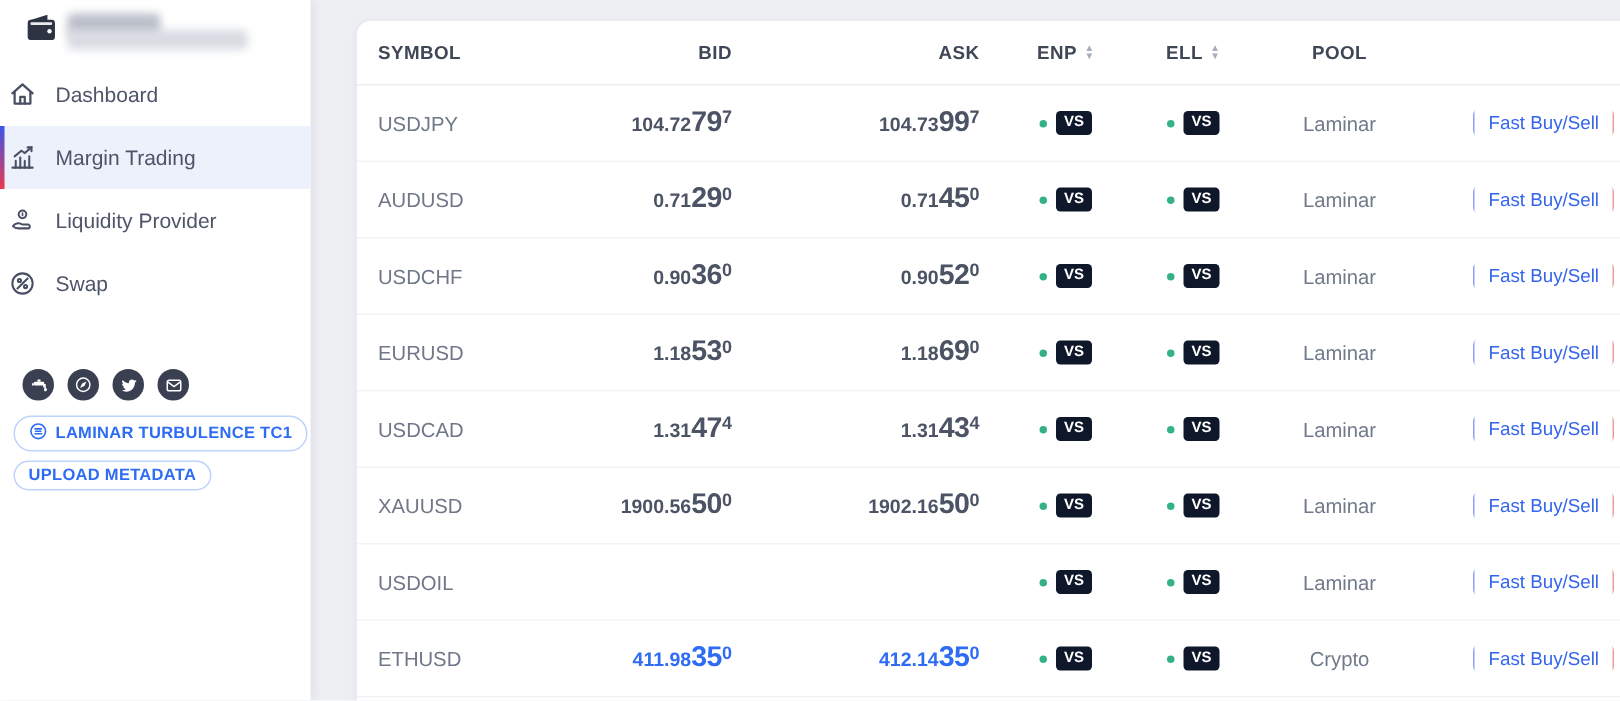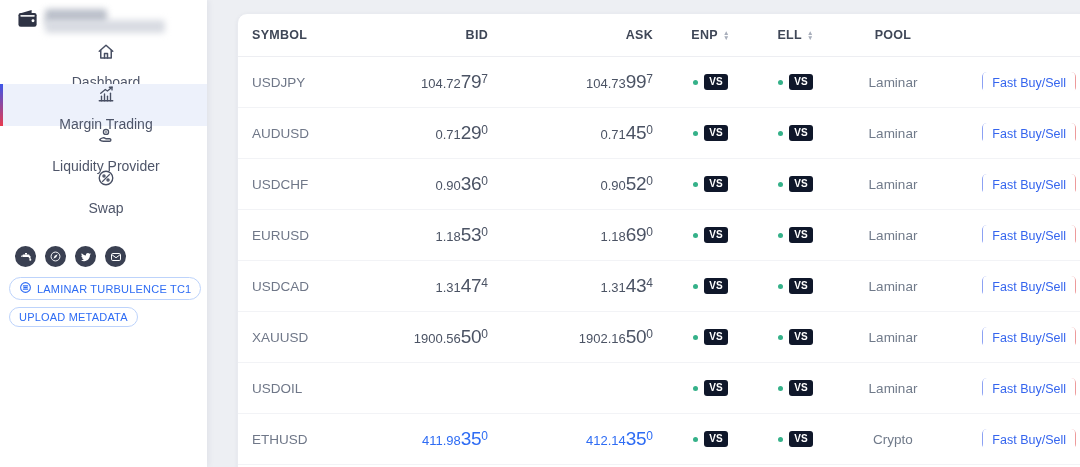--- a/index.html
+++ b/index.html
@@ -10,49 +10,49 @@
     font-family:"Liberation Sans", sans-serif;
   }
   
   .sidebar { position:absolute; left:0; top:0; width:207px; height:100%;
     background:#fff; box-shadow:2px 0 6px rgba(30,40,80,.06); z-index:2; }
   .brand { position:relative; height:42px; }
   .wallet-ic { position:absolute; left:17px; top:9px; }
   .blur1 { position:absolute; left:45px; top:9px;  width:62px;  height:15px; background:#aab0bd; filter:blur(3px); border-radius:3px; opacity:.8; }
   .blur2 { position:absolute; left:45px; top:20px; width:120px; height:13px; background:#d8dbe2; filter:blur(3px); border-radius:3px; }
   .nav-item { height:42px; display:flex; align-items:center; padding-left:5px; gap:13px;
-    color:#4e5569; font-size:14px; cursor:pointer; position:relative;flex-direction:column; }
+    color:#4e5569; font-size:14px; cursor:pointer; position:relative; }
   .nav-item.active { background:#edf1fb; }
   .nav-item.active::before { content:''; position:absolute; left:0; top:0; bottom:0; width:3px;
     background:linear-gradient(180deg,#3c56ea,#e83a4e); }
   .nav-ic { width:19px; height:19px; flex:0 0 19px; display:flex; align-items:center; justify-content:center; }
   .social { position:absolute; left:15px; top:246px; display:flex; gap:9px; }
   .sicon { width:21px; height:21px; border-radius:50%; background:#3a4052; color:#fff;
     display:flex; align-items:center; justify-content:center; cursor:pointer; }
   .pill { position:absolute; left:9px; display:inline-flex; align-items:center; gap:5px;
     border:1px solid #bdd3fb; border-radius:12px; padding:3px 9px; background:#fff;
-    color:#2e6cf4; font-weight:normal; font-size:11px; letter-spacing:.2px; cursor:pointer; white-space:nowrap; }
+    color:#2e6cf4; font-weight:bold; font-size:11px; letter-spacing:.2px; cursor:pointer; white-space:nowrap; }
   .pill-1 { top:277px; } .pill-2 { top:307px; }
   
   .card { position:absolute; left:237px; top:13px; right:-12px; bottom:-12px;
     background:#fff; border:1px solid #e9ebf0; border-radius:10px;
     box-shadow:0 1px 4px rgba(30,40,80,.05); overflow:hidden; z-index:1; }
   .thead { display:flex; align-items:center; height:43px; border-bottom:1px solid #edeef2;
     font-size:12.5px; font-weight:bold; color:#3f4757; letter-spacing:.3px; }
   .trow  { display:flex; align-items:center; height:51px; border-bottom:1px solid #f2f3f6; }
   .c-symbol { flex:0 0 140px; padding-left:14px; text-align:left; }
   .c-bid    { flex:0 0 110px; text-align:right; }
   .c-ask    { flex:0 0 165px; text-align:right; }
   .c-enp    { flex:0 0 115px; display:flex; justify-content:center; align-items:center; }
   .c-ell    { flex:0 0 55px;  display:flex; justify-content:center; align-items:center; }
   .c-pool   { flex:0 0 140px; text-align:center; }
   .c-action { flex:1; display:flex; justify-content:flex-end; padding-right:15px; }
   .sym  { color:#6f7788; font-size:13.5px; }
   .pool { color:#707a8a; font-size:13.5px; }
-  .price { font-weight:normal; color:#4b5364; font-size:13px; white-space:nowrap; }
+  .price { font-weight:bold; color:#4b5364; font-size:13px; white-space:nowrap; }
   .price .pl { font-size:19px; letter-spacing:-0.3px; }
   .price .ps { font-size:12px; display:inline-block; transform:translateY(-5px); }
   .price.blue { color:#2e6cf4; }
   .dot { width:5px; height:5px; border-radius:50%; background:#35b189; margin-right:6px; }
   .vs  { background:#0f172a; color:#fff; font-size:10px; font-weight:bold;
     padding:3px 5px; border-radius:3px; line-height:1; cursor:pointer; }
   .sort { display:inline-flex; flex-direction:column; margin-left:5px; color:#a8aebb;
     font-size:6.5px; line-height:5px; cursor:pointer; }
   .fbs { padding:1px; border-radius:5px; cursor:pointer;
     background:linear-gradient(90deg,#8ba1f4,#ee9a9a); }

